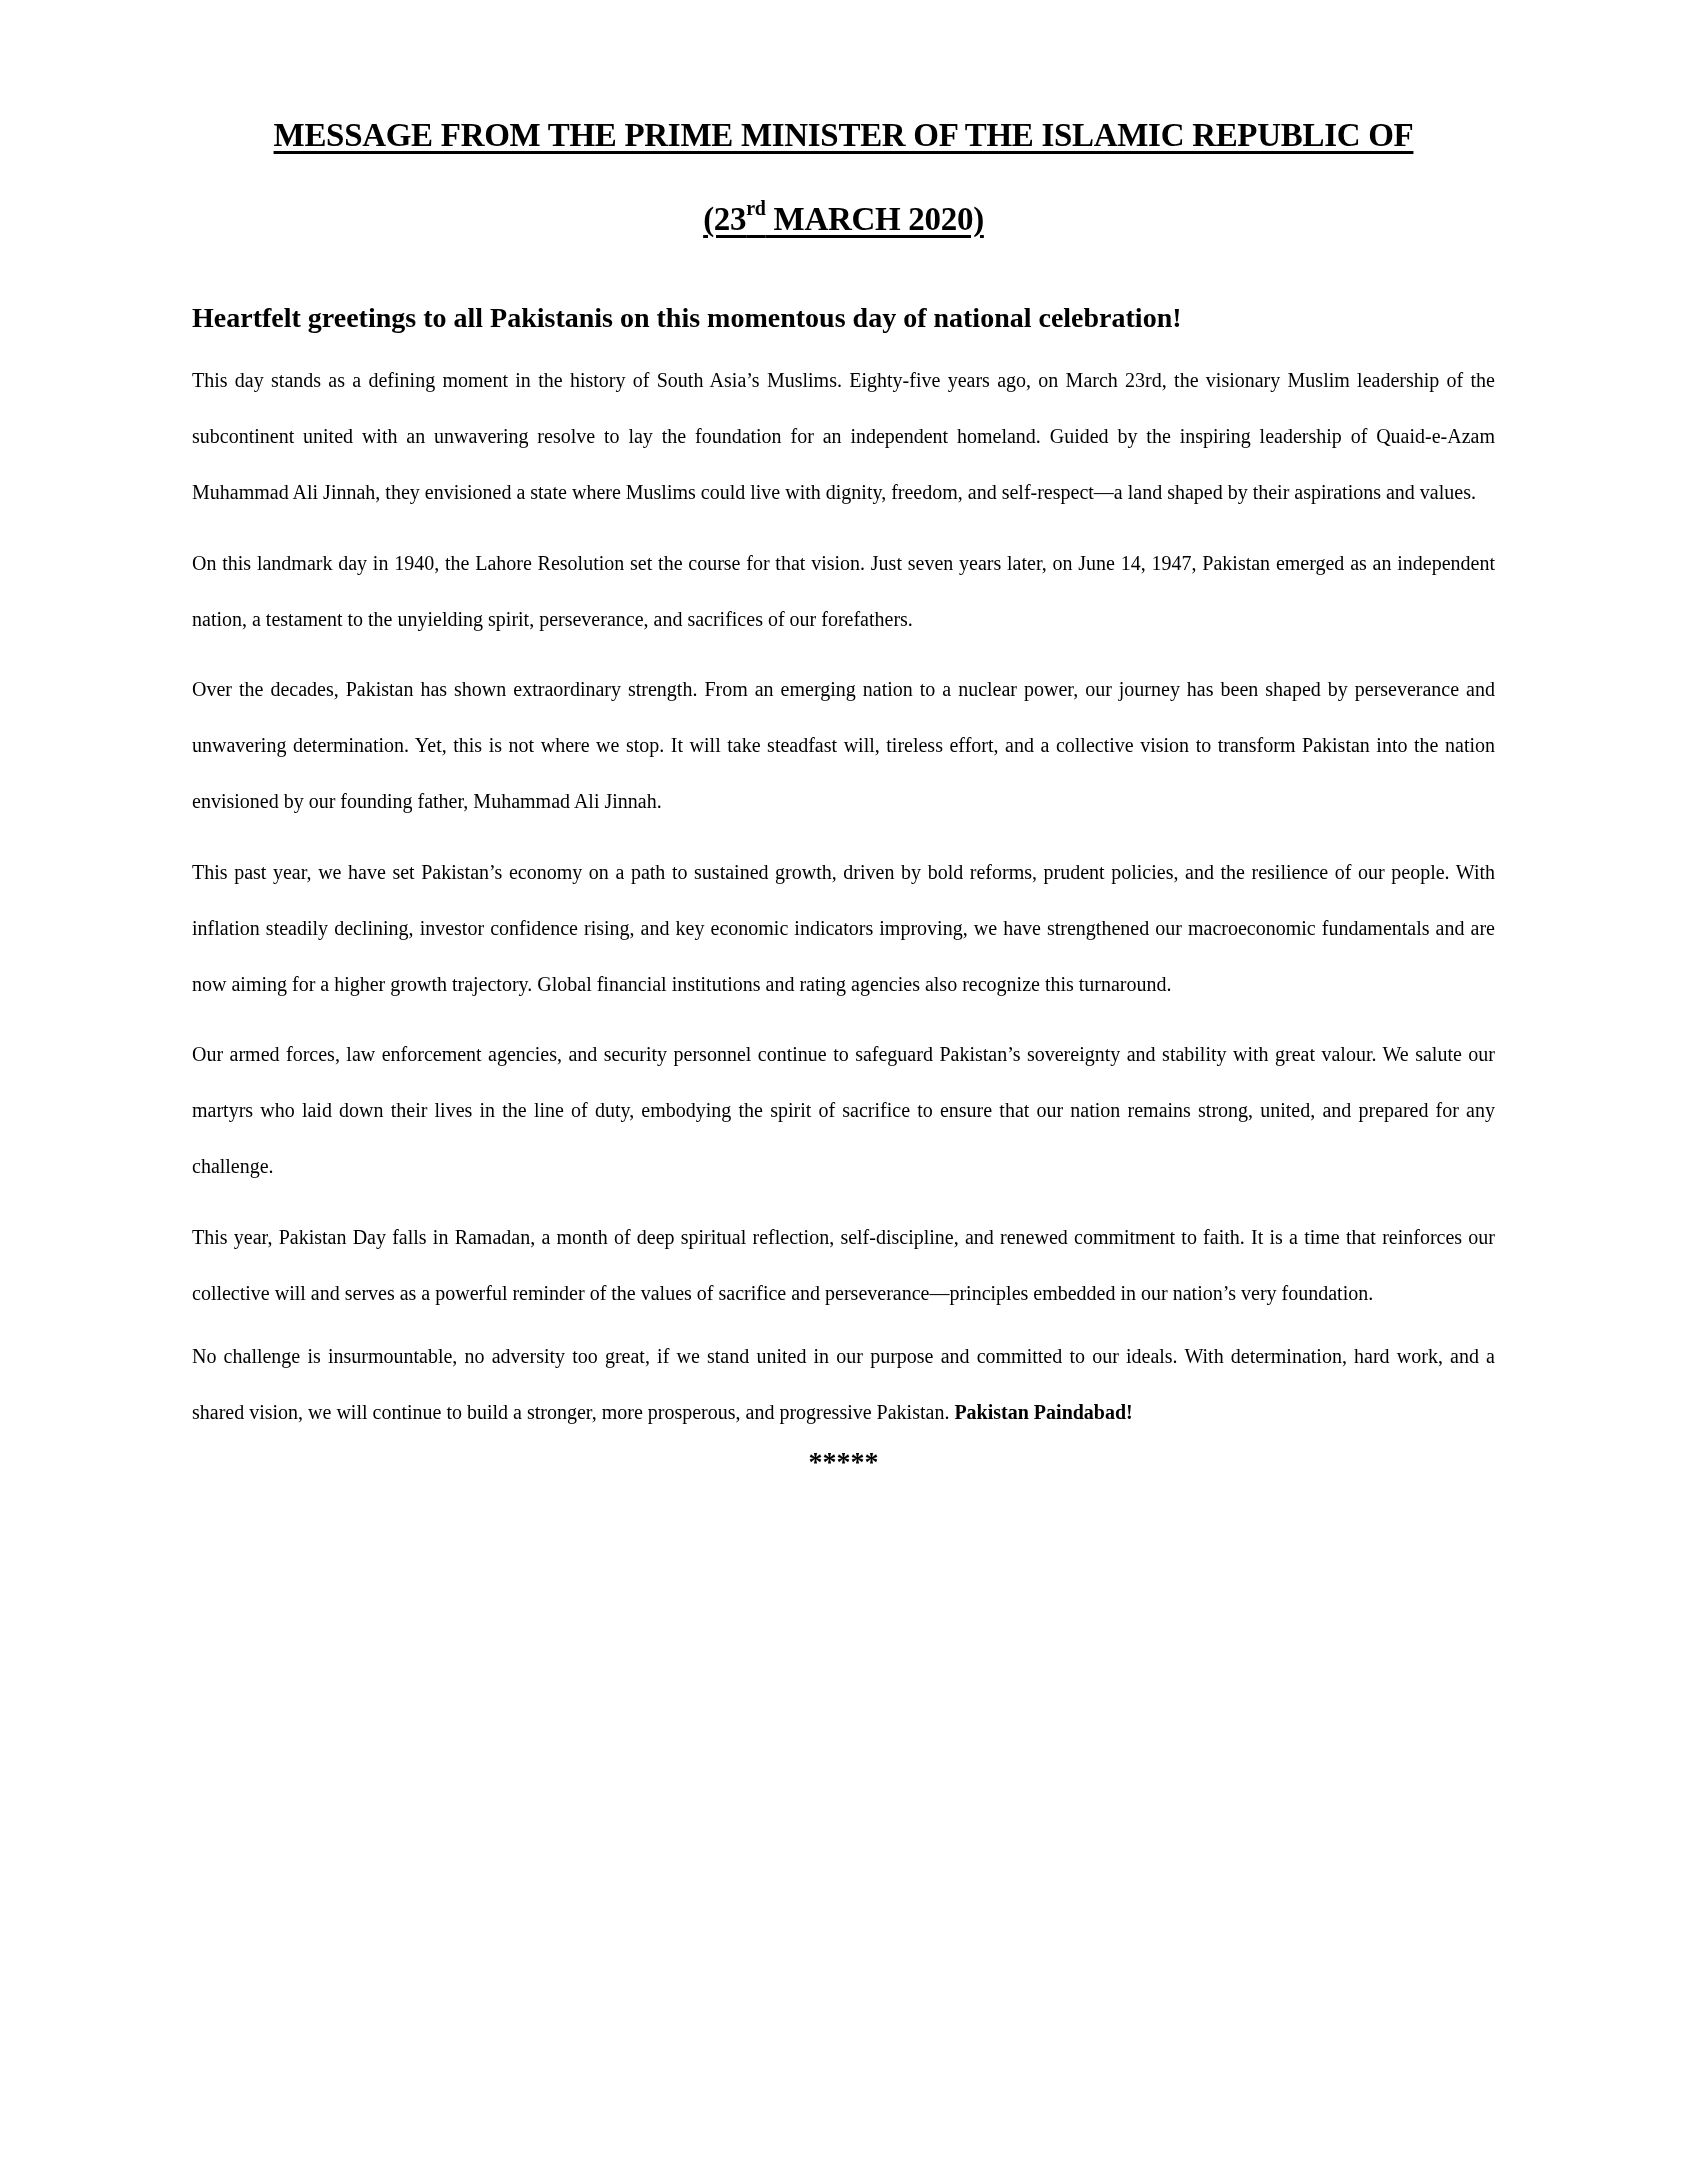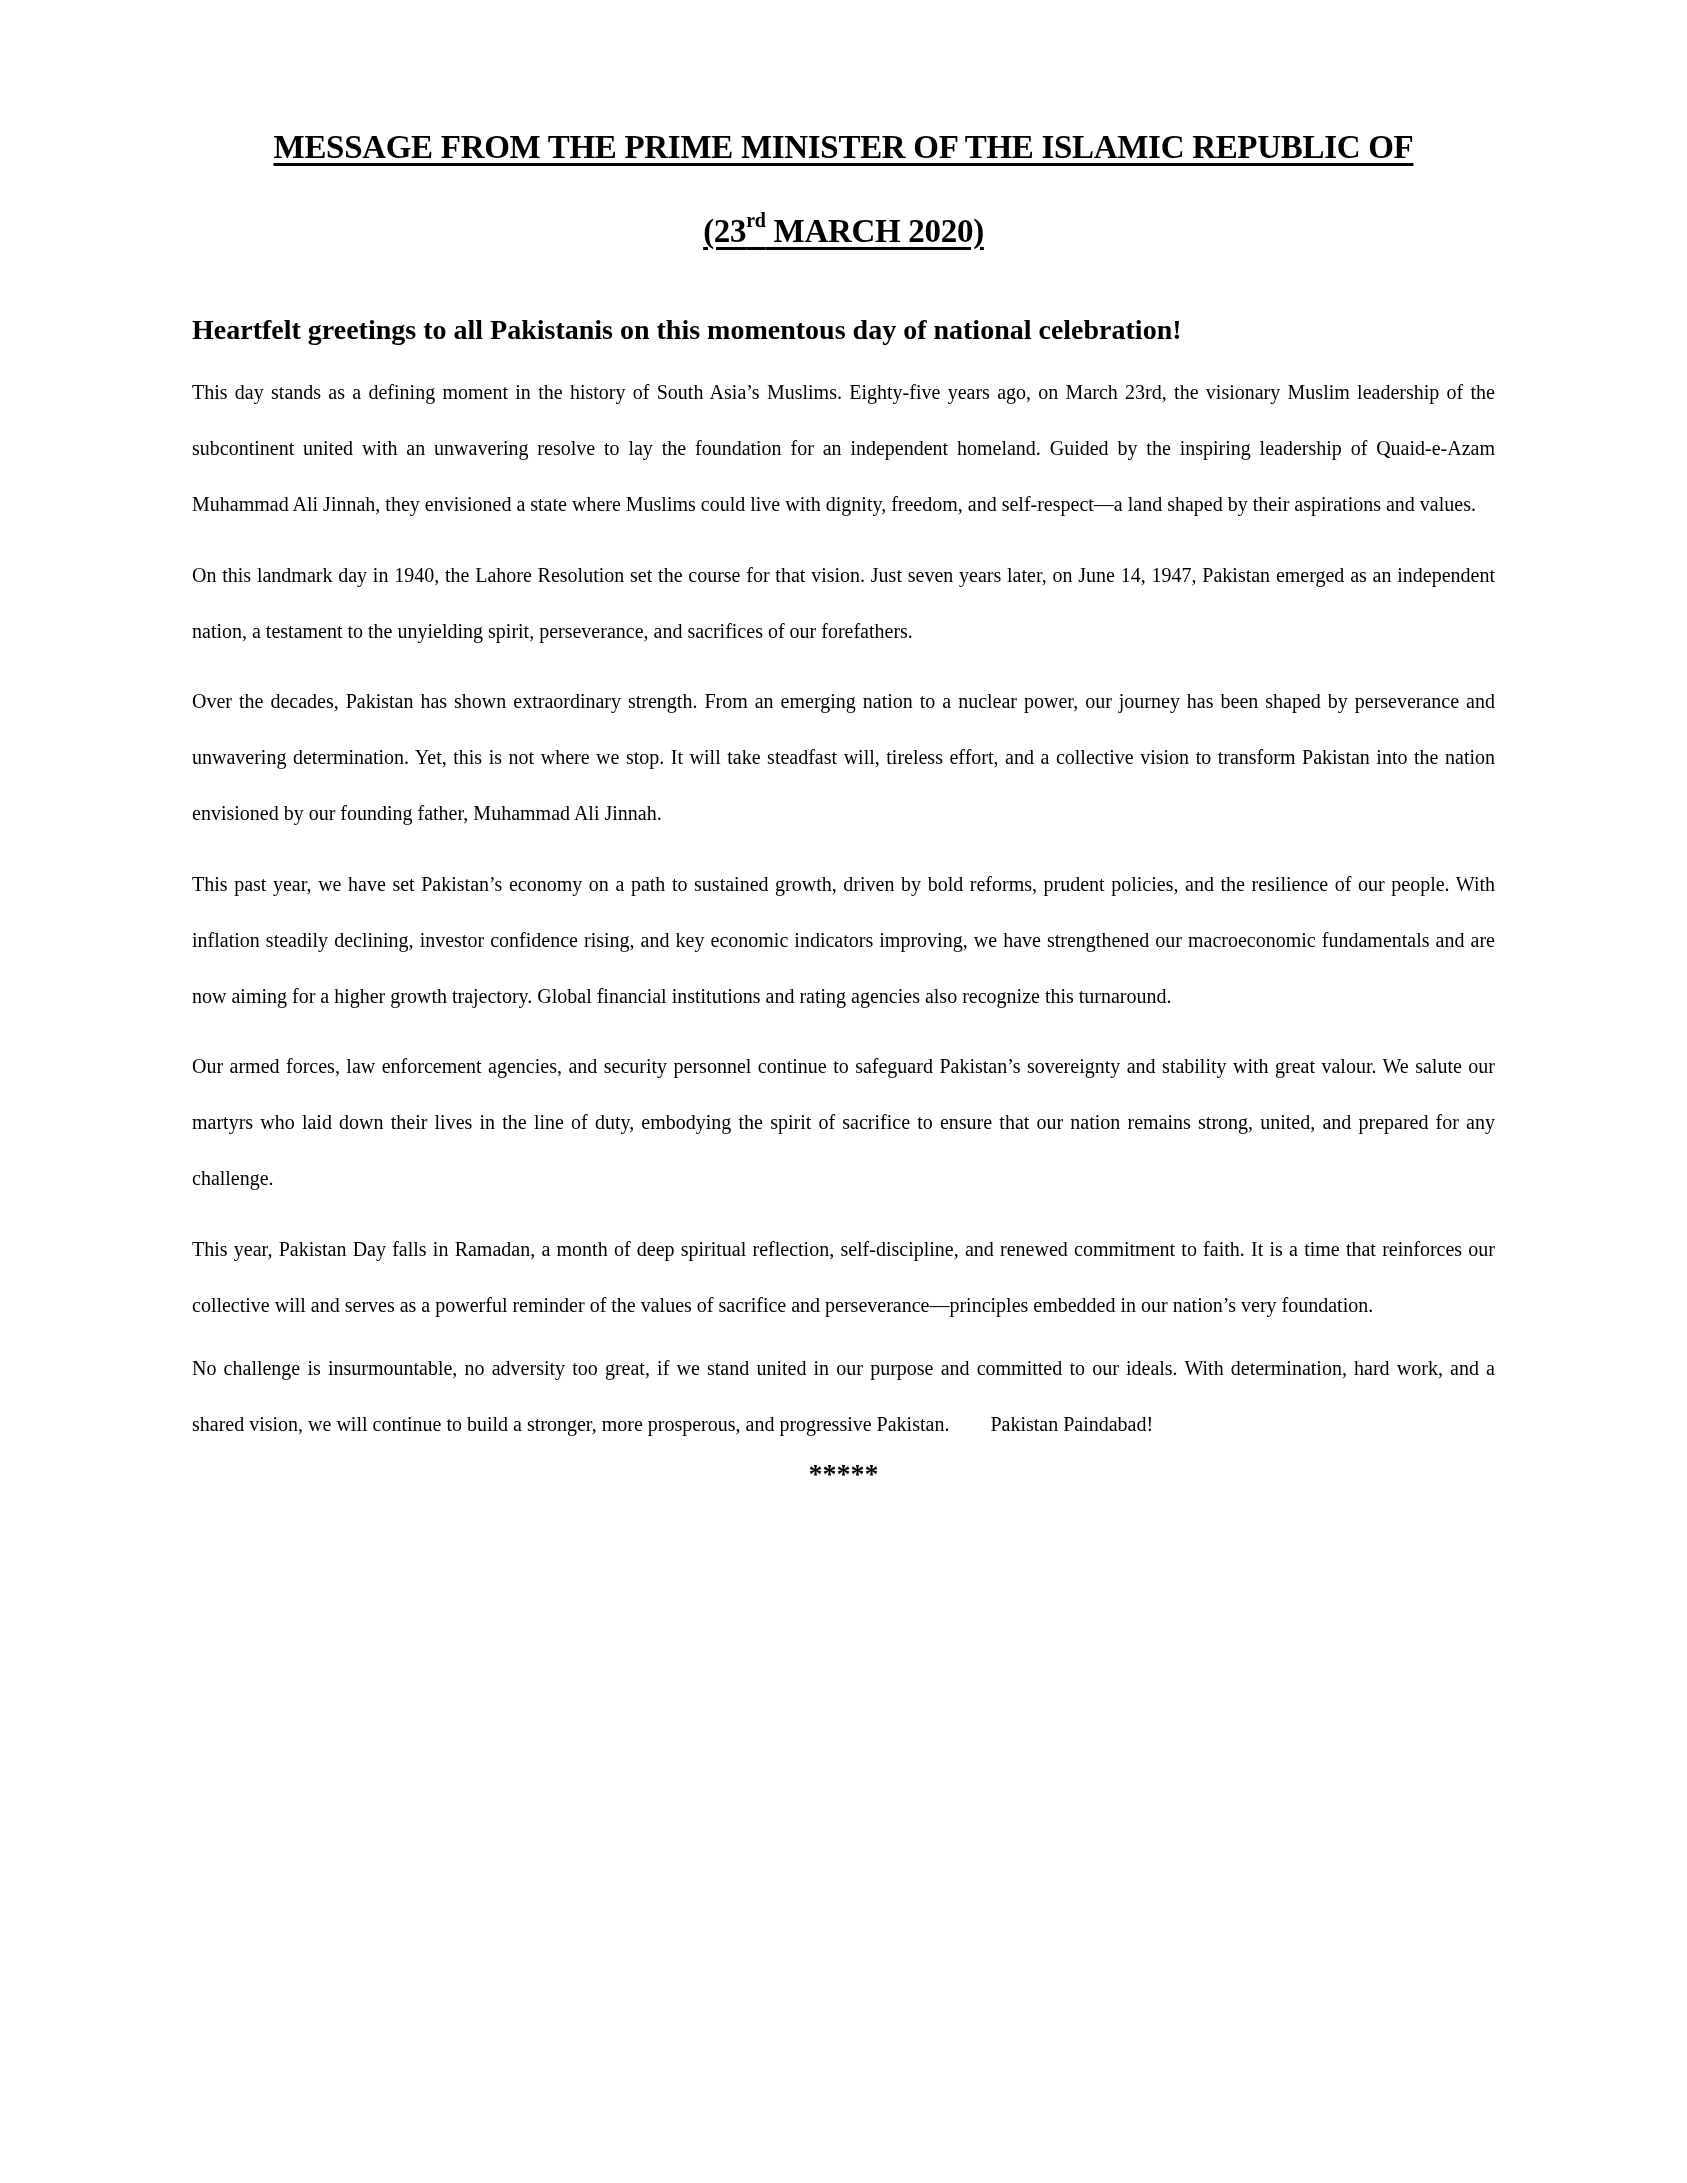--- a/index.html
+++ b/index.html
@@ -1,37 +1,37 @@
 <!DOCTYPE html>
 <html style="font-size:10.6px"><head>
 <meta charset="utf-8">
 <style>
   html, body { margin: 0; padding: 0; background: #ffffff; }
   body { width: 1687px; height: 2183px; position: relative; overflow: hidden; }
   .page {
-    position: absolute; left: 192px; top: 126px; width: 1303px;
+    position: absolute; left: 192px; top: 114px; width: 1303px;
     font-family: "Liberation Serif", "DejaVu Serif", serif;
     color: #000;
   }
   .title {
     font-weight: bold; text-decoration: underline; text-decoration-thickness: 3.3px;
     text-underline-offset: 5.3px;
     text-align: center; font-size: 33px; line-height: 42px; margin: 0;
     letter-spacing: -0.3px;
   }
   .title sup { font-size: 20px; line-height: 0; vertical-align: 14.6px; font-family: Liberation Serif, serif; }
   .greeting {
     font-weight: bold; font-size: 28px; line-height: 44px;
     margin: 56px 0 0 0;
   }
   p.body {
     font-size: 20px; line-height: 56px; text-align: justify; margin: 14.6px 0 0 0;
   }
   p.body:first-of-type { margin-top: 12px; }
-  .bold-inline { font-weight: normal; margin-left: 36px; }
+  .bold-inline { font-weight: bold; }
   .stars {
     text-align: center; font-weight: bold; font-size: 28px; line-height: 44px; margin-top: 0;
   }
 </style>
 </head>
 <body>
 
 <div class="page">
   <h1 class="title">
     <span>MESSAGE FROM THE PRIME MINISTER OF THE ISLAMIC REPUBLIC OF</span><br>

